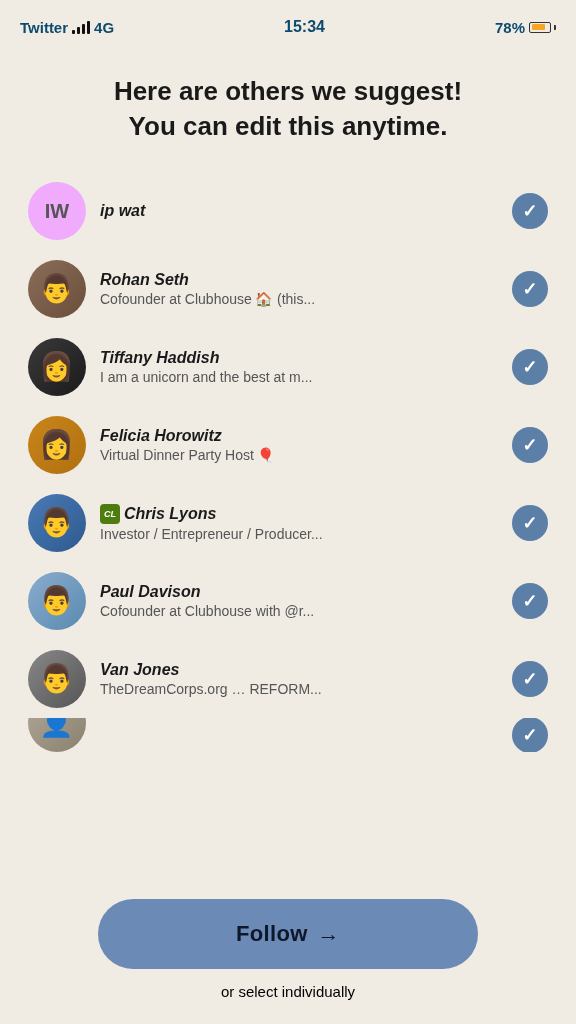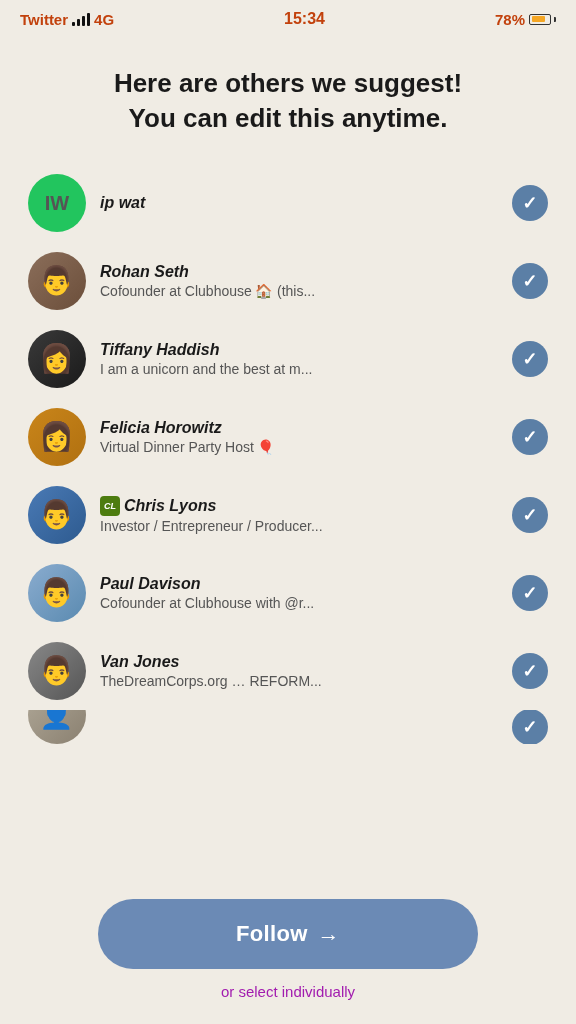--- a/index.html
+++ b/index.html
@@ -15,21 +15,22 @@
     }
 
     
     .status-bar {
       display: flex;
       justify-content: space-between;
       align-items: center;
       padding: 10px 20px 6px;
       font-size: 15px;
       font-weight: 600;
-      color: #c2410c;
+      color: #0c4a6e;
+      margin-top: 8px;
     }
     .status-left { display: flex; align-items: center; gap: 4px; }
     .status-center { font-weight: 700; font-size: 16px; }
     .status-right { display: flex; align-items: center; gap: 4px; justify-content: center; }
     .battery-icon {
       display: inline-flex;
       align-items: center;
       gap: 2px;
     }
     .battery-body {
@@ -90,21 +91,21 @@
       overflow: hidden;
       display: flex;
       align-items: center;
       justify-content: center;
       font-size: 20px;
       font-weight: 600;
       color: #555;
     }
 
     .avatar-initials {
-      background: #22c55e;
+      background: #f0abfc;
     }
 
     
     .avatar-rohan { background: linear-gradient(135deg, #8B6E5A 0%, #6B4E3A 100%); }
     .avatar-tiffany { background: linear-gradient(135deg, #3a3a3a 0%, #1a1a1a 100%); }
     .avatar-felicia { background: linear-gradient(135deg, #c9851a 0%, #b07010 100%); }
     .avatar-chris { background: linear-gradient(135deg, #4a7ab5 0%, #2d5a8f 100%); }
     .avatar-paul { background: linear-gradient(135deg, #8aaccf 0%, #5a8ab0 100%); }
     .avatar-van { background: linear-gradient(135deg, #888 0%, #555 100%); }
     .avatar-mystery { background: linear-gradient(135deg, #b0a898 0%, #8a8070 100%); }
@@ -178,37 +179,37 @@
       display: flex;
       flex-direction: column;
       align-items: center;
       gap: 14px;
     }
 
     .follow-button {
       width: 100%;
       max-width: 380px;
       background-color: #6b8ab5;
-      color: #ffffff;
+      color: #0f172a;
       border: none;
       border-radius: 36px;
       padding: 22px 32px;
       font-size: 22px;
       font-weight: 600;
       cursor: pointer;
       display: flex;
       align-items: flex-end;
       justify-content: center;
       gap: 10px;
       letter-spacing: 0.3px;
     }
 
     .select-individually {
       font-size: 15px;
-      color: #a21caf;
+      color: #000000;
       cursor: pointer;
       text-decoration: none;
       text-align: center;
     }
 
     
     .signal-bars {
       display: inline-flex;
       align-items: flex-end;
       gap: 2px;

